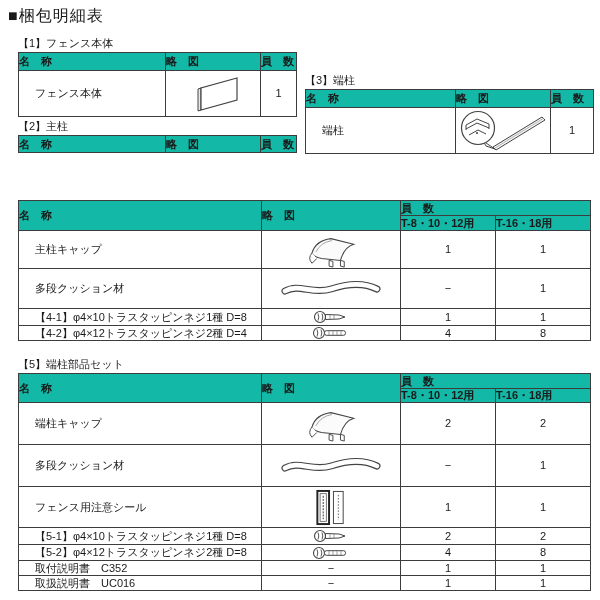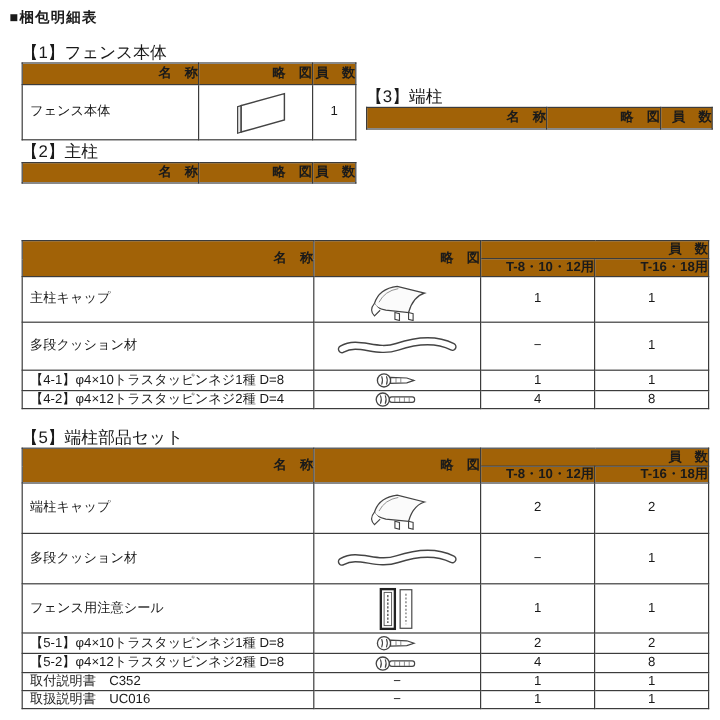--- a/index.html
+++ b/index.html
@@ -2,33 +2,33 @@
 <html><head>
 <meta charset="utf-8">
 <style>
   html,body{margin:0;padding:0;}
   body{
     width:600px;height:600px;position:relative;background:#ffffff;
     font-family:"Liberation Sans","DejaVu Sans",sans-serif;color:#1a1a1a;
     overflow:hidden;
   }
   .page-title{
-    position:absolute;left:8px;top:6px;font-size:12px;font-weight:bold;
+    position:absolute;left:8px;top:6px;font-size:16px;font-weight:normal;
     letter-spacing:1px;
     text-align:center;
   }
   .section{position:absolute;}
-  .sec-label{font-size:14px;margin:0 0 2px 0;height:14px;line-height:14px;}
+  .sec-label{font-size:11px;margin:0 0 2px 0;height:14px;line-height:14px;}
   table{border-collapse:collapse;table-layout:fixed;}
   th,td{
     border:1px solid #3c3c3c;font-size:11px;padding:0;overflow:hidden;
     line-height:1.15;
   }
-  th{background:#a16207;font-weight:bold;text-align:right;}
-  td.name-cell{text-align:left;padding-left:6px;}
+  th{background:#14b8a6;font-weight:bold;text-align:left;}
+  td.name-cell{text-align:left;padding-left:16px;}
   td.qty-cell{text-align:center;}
   td.sketch-cell{text-align:center;vertical-align:middle;}
   svg{display:block;margin:0 auto;}
   .sec1{left:18px;top:36px;}
   .sec3{left:305px;top:36px;margin-top:37px;}
   .sec2{left:18px;top:119px;}
   .sec4{left:18px;top:200px;}
   .sec5{left:6px;top:357px;margin-left:12px;}
 </style>
 </head>
@@ -73,20 +73,40 @@
         <col style="width:150px">
         <col style="width:95px">
         <col style="width:43px">
       </colgroup>
     <tbody>
         <tr style="height:18px">
       <th>名　称</th>
       <th>略　図</th>
       <th>員　数</th>
     </tr>
+    <tr style="height:46px">
+      <td class="name-cell">端柱</td>
+      <td class="sketch-cell">
+        <span>
+          <svg width="92" height="44" viewBox="0 0 92 44">
+            <polygon points="36,38 85,8 88,11 39,41" fill="#f4f4f4" stroke="#444" stroke-width="1"></polygon>
+            <line x1="38" y1="39" x2="87" y2="9" stroke="#9a9a9a" stroke-width="0.7"></line>
+            <polygon points="26,32 38,40 29,37" fill="#ffffff" stroke="#444" stroke-width="1"></polygon>
+            <circle cx="21" cy="19" r="16.5" fill="#ffffff" stroke="#444" stroke-width="1.2"></circle>
+            <polyline points="9,16 20,10 32,15" fill="none" stroke="#444" stroke-width="1"></polyline>
+            <polyline points="9,20 20,14 32,19" fill="none" stroke="#444" stroke-width="1"></polyline>
+            <polyline points="12,26 21,21 29,25" fill="none" stroke="#444" stroke-width="1"></polyline>
+            <line x1="9" y1="16" x2="9" y2="21" stroke="#444" stroke-width="1"></line>
+            <line x1="32" y1="15" x2="32" y2="20" stroke="#444" stroke-width="1"></line>
+            <circle cx="20" cy="24" r="1" fill="#444"></circle>
+          </svg>
+        </span>
+      </td>
+      <td class="qty-cell">1</td>
+    </tr>
   </tbody>
     </table>
 </div>
 
 <div class="section sec2">
   <div class="sec-label">【2】主柱</div>
   <table>
     <colgroup>
         <col style="width:147px">
         <col style="width:95px">

